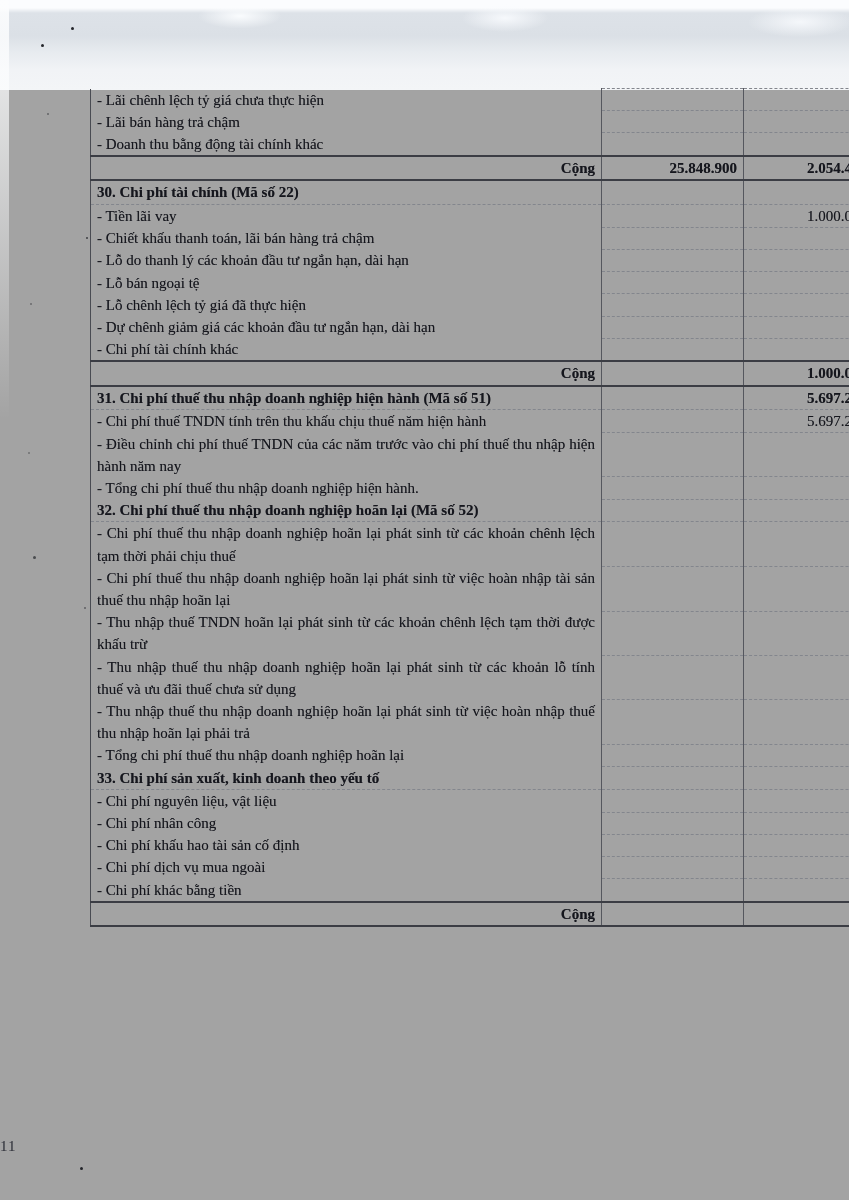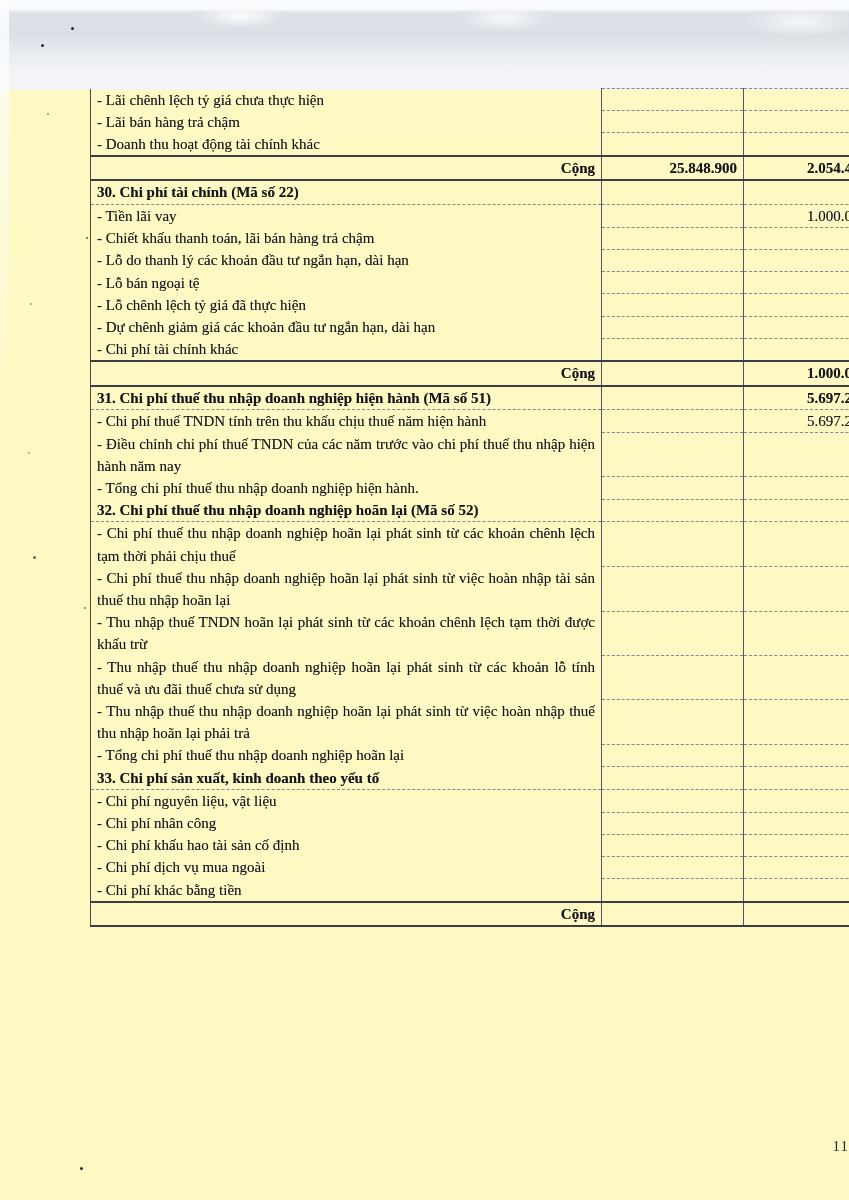--- a/index.html
+++ b/index.html
@@ -4,21 +4,21 @@
 <style>
   html, body { margin: 0; padding: 0; }
   body {
     width: 849px; height: 1200px;
     font-family: "Liberation Serif", "DejaVu Serif", serif;
     background: #e9ecef;
   }
   .scan-page {
     position: relative;
     width: 849px; height: 1200px;
-    background: #fef9c3;
+    background: #a3a3a3;
     overflow: hidden;
   }
   
   .top-band {
     position: absolute; left: 0; top: 0; width: 849px; height: 90px;
     background:
       radial-gradient(60px 18px at 240px 16px, rgba(251,253,255,0.95), rgba(251,253,255,0) 70%),
       radial-gradient(62px 20px at 505px 18px, rgba(249,251,254,0.9), rgba(249,251,254,0) 70%),
       radial-gradient(75px 22px at 800px 22px, rgba(249,251,254,0.85), rgba(249,251,254,0) 70%),
       linear-gradient(to bottom,
@@ -75,21 +75,21 @@
     border-top: 2px solid #3b3d44;
     border-bottom: 2px solid #3b3d44;
     font-weight: bold;
     text-align: right;
   }
   .doc-table tr.total td.c1 { }
   .doc-table tr:first-child td.c2,
   .doc-table tr:first-child td.c3 { border-top: 1px dashed #83868d; }
   .page-number {
     position: absolute; left: 0; top: 1138px; width: 100%;
-    text-align: right; font-size: 15px; color: #2b2d36;
+    text-align: left; font-size: 15px; color: #2b2d36;
     letter-spacing: 1px;
   }
 </style>
 </head>
 <body>
 
 <div class="scan-page">
 
   <div class="top-band"></div>
   <div class="left-strip"></div>
@@ -110,21 +110,21 @@
       <td class="c1"><span>- Lãi chênh lệch tỷ giá chưa thực hiện</span></td>
       <td class="c2"></td>
       <td class="c3"></td>
     </tr>
         <tr class="item">
       <td class="c1"><span>- Lãi bán hàng trả chậm</span></td>
       <td class="c2"></td>
       <td class="c3"></td>
     </tr>
         <tr class="item">
-      <td class="c1"><span>- Doanh thu hoạt động tài chính khác</span></td>
+      <td class="c1"><span>- Doanh thu bằng động tài chính khác</span></td>
       <td class="c2"></td>
       <td class="c3"></td>
     </tr>
         <tr class="total">
       <td class="c1"><span>Cộng</span></td>
       <td class="c2">25.848.900</td>
       <td class="c3">2.054.400</td>
     </tr>
         <tr class="header">
       <td class="c1"><span>30. Chi phí tài chính (Mã số 22)</span></td>

